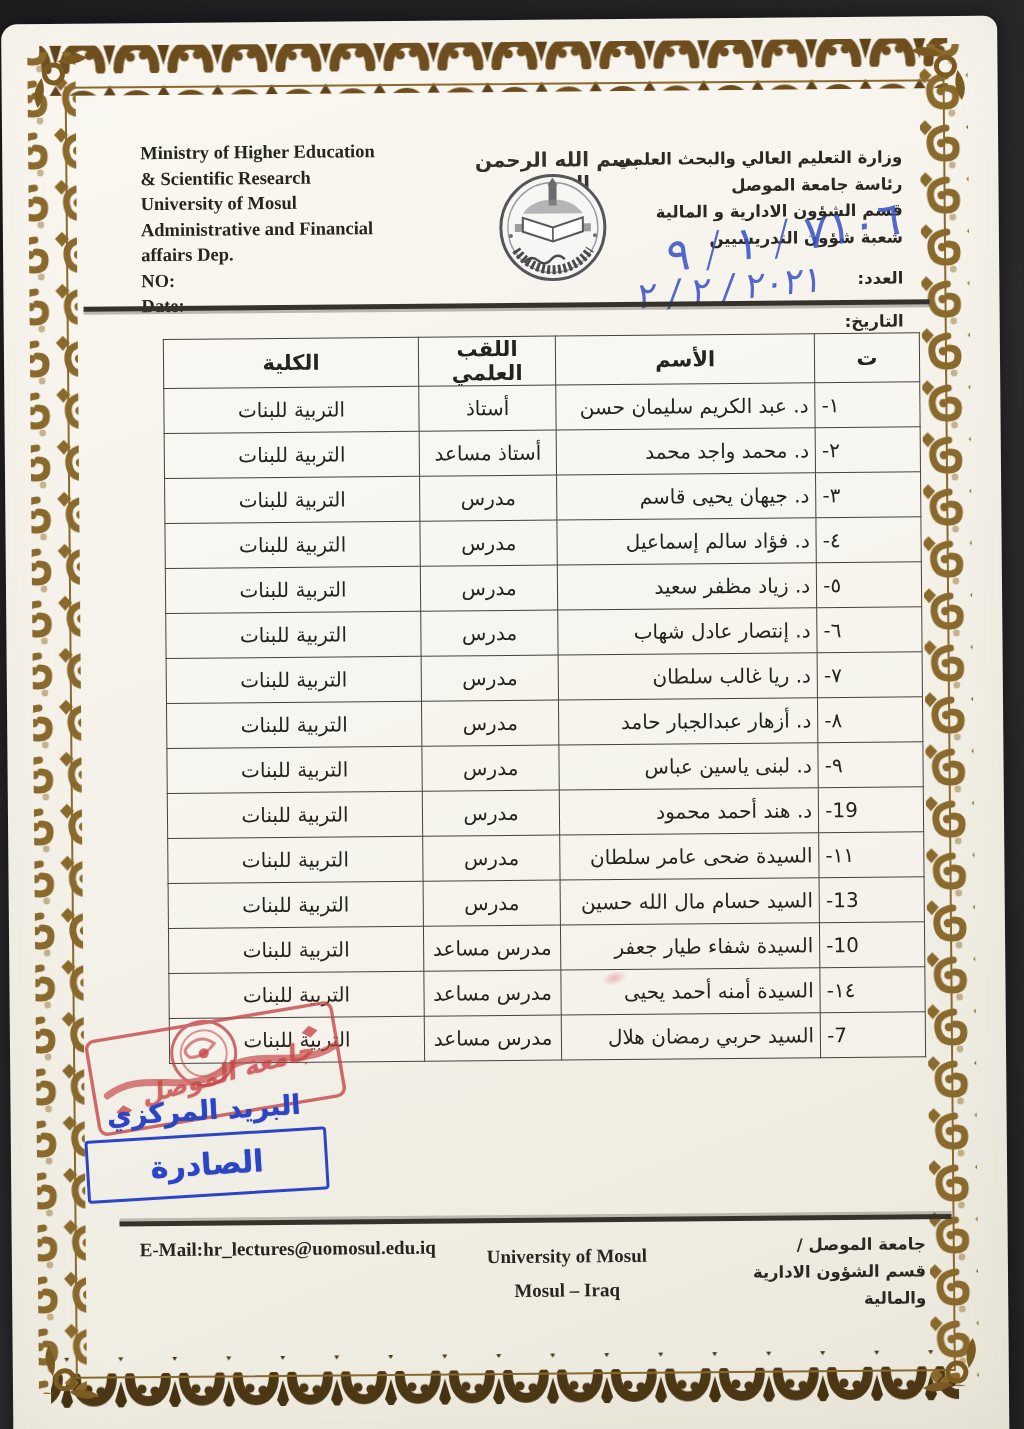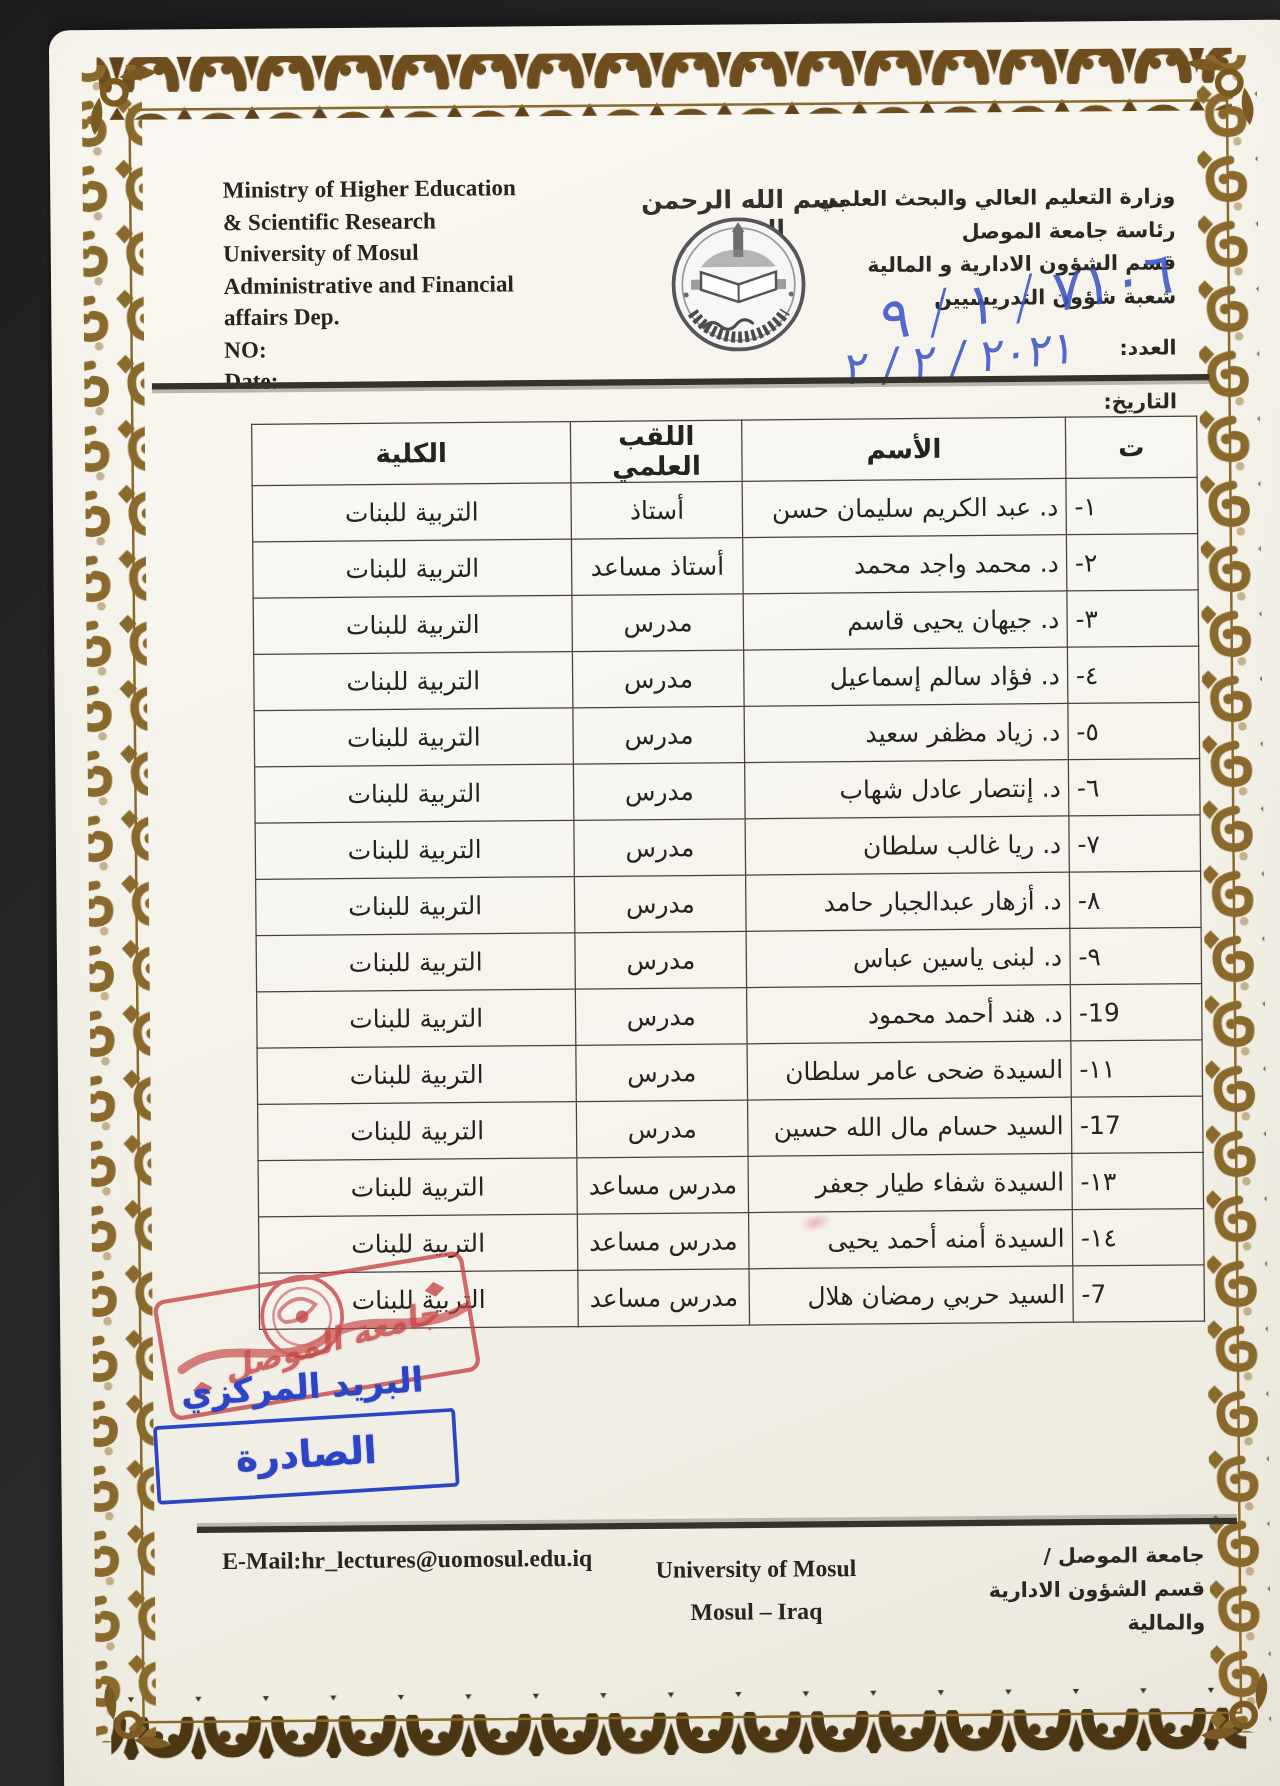--- a/index.html
+++ b/index.html
@@ -2,21 +2,21 @@
 <html lang="ar"><head>
 <meta charset="utf-8">
 <style>
   html,body{margin:0;padding:0;}
   body{
     width:1024px;height:1429px;overflow:hidden;
     background:linear-gradient(135deg,#1e1e20 0%,#2b2b2d 55%,#242427 100%);
     font-family:"DejaVu Sans",sans-serif;
     position:relative;
   }
-  .photo{position:absolute;inset:0;overflow:hidden;margin-left:38px;}
+  .photo{position:absolute;inset:0;overflow:hidden;}
   .paper{
     position:absolute;left:6px;top:20px;width:996px;height:1420px;
     background:linear-gradient(160deg,#faf8f2 0%,#f5f2ea 45%,#efecE2 80%,#eae6da 100%);
     border-radius:16px 14px 0 0;
     transform:rotate(-0.5deg);
     transform-origin:50% 40%;
     box-shadow:0 0 22px rgba(0,0,0,.55), inset 0 0 90px rgba(120,95,50,.07);
   }
   .frame{position:absolute;left:0;top:0;width:996px;height:1415px;pointer-events:none;}
   
@@ -295,28 +295,28 @@
       </tr>
 
       <tr>
         <td class="c-serial">١١-</td>
         <td class="c-name">السيدة ضحى عامر سلطان</td>
         <td class="c-title">مدرس</td>
         <td class="c-college">التربية للبنات</td>
       </tr>
 
       <tr>
-        <td class="c-serial">17-</td>
+        <td class="c-serial">13-</td>
         <td class="c-name">السيد حسام مال الله حسين</td>
         <td class="c-title">مدرس</td>
         <td class="c-college">التربية للبنات</td>
       </tr>
 
       <tr>
-        <td class="c-serial">١٣-</td>
+        <td class="c-serial">10-</td>
         <td class="c-name">السيدة شفاء طيار جعفر</td>
         <td class="c-title">مدرس مساعد</td>
         <td class="c-college">التربية للبنات</td>
       </tr>
 
       <tr>
         <td class="c-serial">١٤-</td>
         <td class="c-name">السيدة أمنه أحمد يحيى</td>
         <td class="c-title">مدرس مساعد</td>
         <td class="c-college">التربية للبنات</td>

